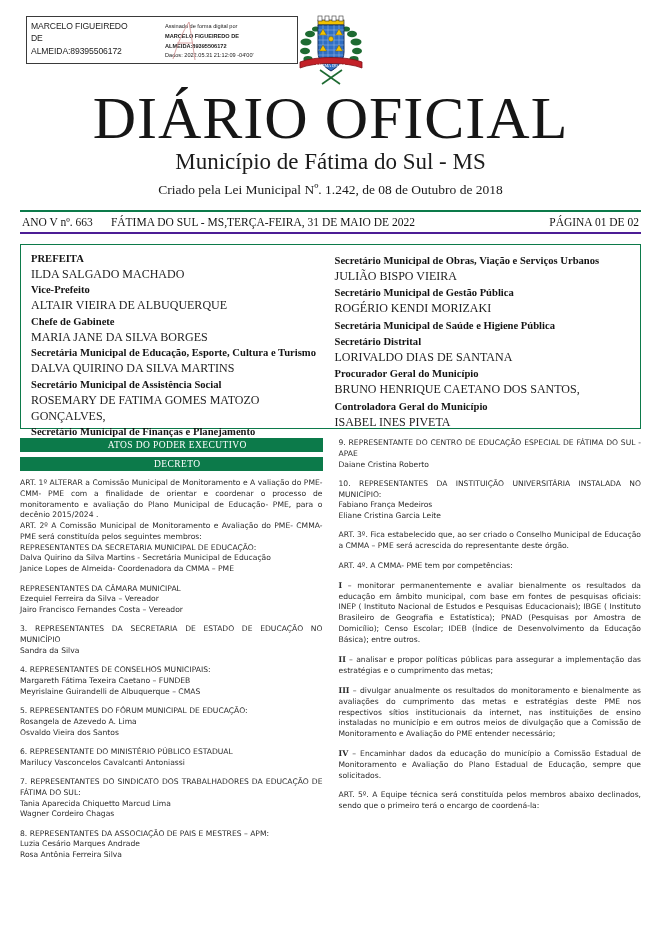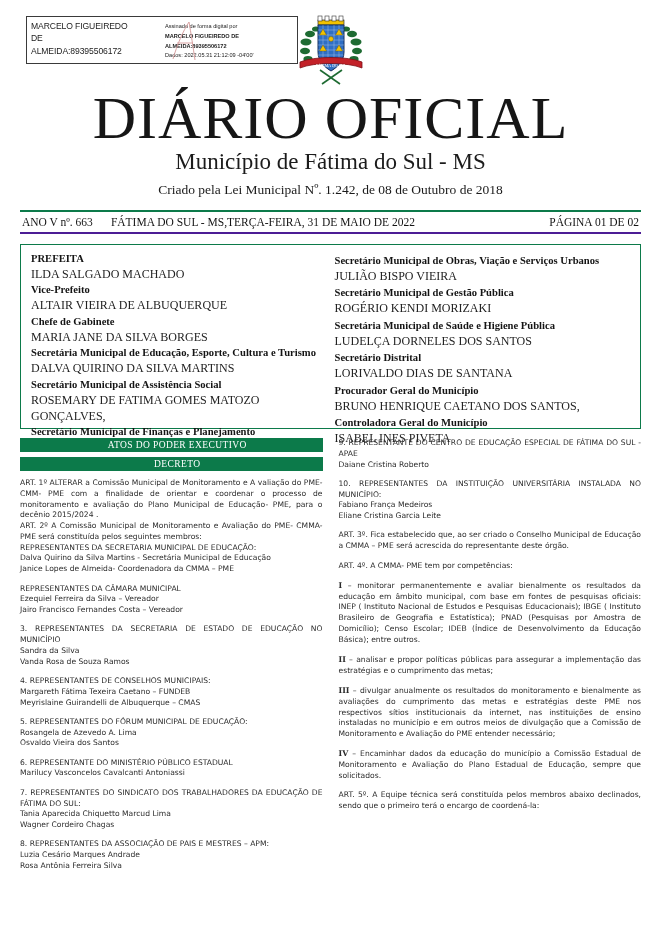--- a/index.html
+++ b/index.html
@@ -284,21 +284,20 @@
       <div class="off-name">ROSEMARY DE FATIMA GOMES MATOZO GONÇALVES,</div>
       <div class="off-role">Secretário Municipal de Finanças e Planejamento</div>
       <div class="off-name">RODRIGO SILVA GARIB</div>
     </div>
     <div class="col right">
       <div class="off-role">Secretário Municipal de Obras, Viação e Serviços Urbanos</div>
       <div class="off-name">JULIÃO BISPO VIEIRA</div>
       <div class="off-role">Secretário Municipal de Gestão Pública</div>
       <div class="off-name">ROGÉRIO KENDI MORIZAKI</div>
       <div class="off-role">Secretária Municipal de Saúde e Higiene Pública</div>
-      <div class="off-name">LUDELÇA DORNELES DOS SANTOS</div>
       <div class="off-role">Secretário Distrital</div>
       <div class="off-name">LORIVALDO DIAS DE SANTANA</div>
       <div class="off-role">Procurador Geral do Município</div>
       <div class="off-name">BRUNO HENRIQUE CAETANO DOS SANTOS,</div>
       <div class="off-role">Controladora Geral do Município</div>
       <div class="off-name">ISABEL INES PIVETA</div>
     </div>
   </div>
 
   <div class="body-cols">
@@ -310,21 +309,20 @@
       <p class="t nogap">ART. 1º ALTERAR a Comissão Municipal de Monitoramento e A valiação do PME- CMM- PME com a finalidade de orientar e coordenar o processo de monitoramento e avaliação do Plano Municipal de Educação- PME, para o decênio 2015/2024 .</p>
       <p class="t nogap">ART. 2º A Comissão Municipal de Monitoramento e Avaliação do PME- CMMA-PME será constituída pelos seguintes membros:</p>
       <p class="t nogap">REPRESENTANTES DA SECRETARIA MUNICIPAL DE EDUCAÇÃO:</p>
       <p class="t nogap">Dalva Quirino da Silva Martins - Secretária Municipal de Educação</p>
       <p class="t nogap">Janice Lopes de Almeida- Coordenadora da CMMA – PME</p>
       <p class="t gap">REPRESENTANTES DA CÂMARA MUNICIPAL</p>
       <p class="t nogap">Ezequiel Ferreira da Silva – Vereador</p>
       <p class="t nogap">Jairo Francisco Fernandes Costa – Vereador</p>
       <p class="t gap">3. REPRESENTANTES DA SECRETARIA DE ESTADO DE EDUCAÇÃO NO MUNICÍPIO</p>
       <p class="t nogap">Sandra da Silva</p>
-      <p class="t nogap">Vanda Rosa de Souza Ramos</p>
       <p class="t gap">4. REPRESENTANTES DE CONSELHOS MUNICIPAIS:</p>
       <p class="t nogap">Margareth Fátima Texeira Caetano  – FUNDEB</p>
       <p class="t nogap">Meyrislaine Guirandelli de Albuquerque – CMAS</p>
       <p class="t gap">5. REPRESENTANTES DO FÓRUM MUNICIPAL DE EDUCAÇÃO:</p>
       <p class="t nogap">Rosangela de Azevedo A. Lima</p>
       <p class="t nogap">Osvaldo Vieira dos Santos</p>
       <p class="t gap">6. REPRESENTANTE DO MINISTÉRIO PÚBLICO ESTADUAL</p>
       <p class="t nogap">Marilucy Vasconcelos Cavalcanti Antoniassi</p>
       <p class="t gap">7. REPRESENTANTES DO SINDICATO DOS TRABALHADORES DA EDUCAÇÃO DE FÁTIMA DO SUL:</p>
       <p class="t nogap">Tania Aparecida Chiquetto Marcud Lima</p>

